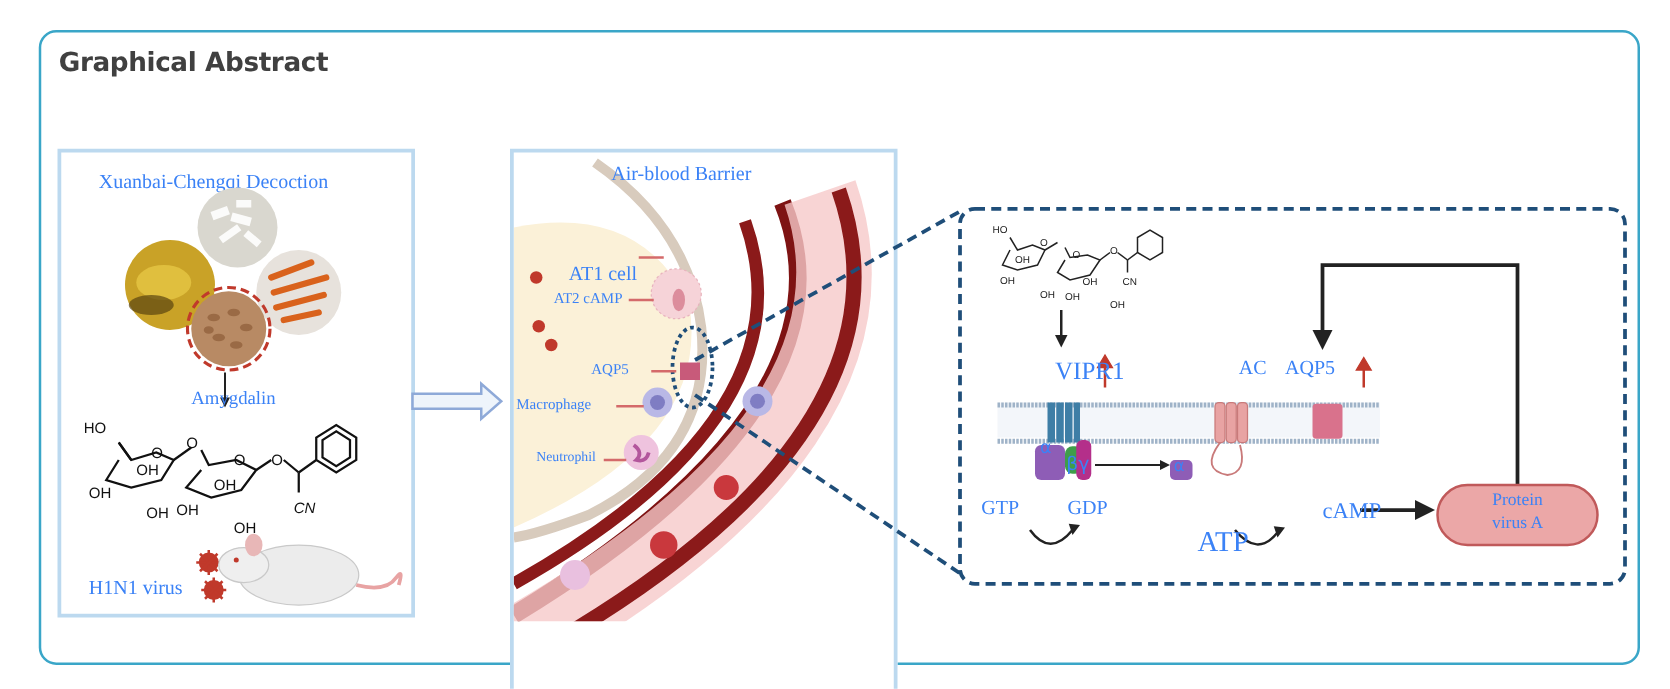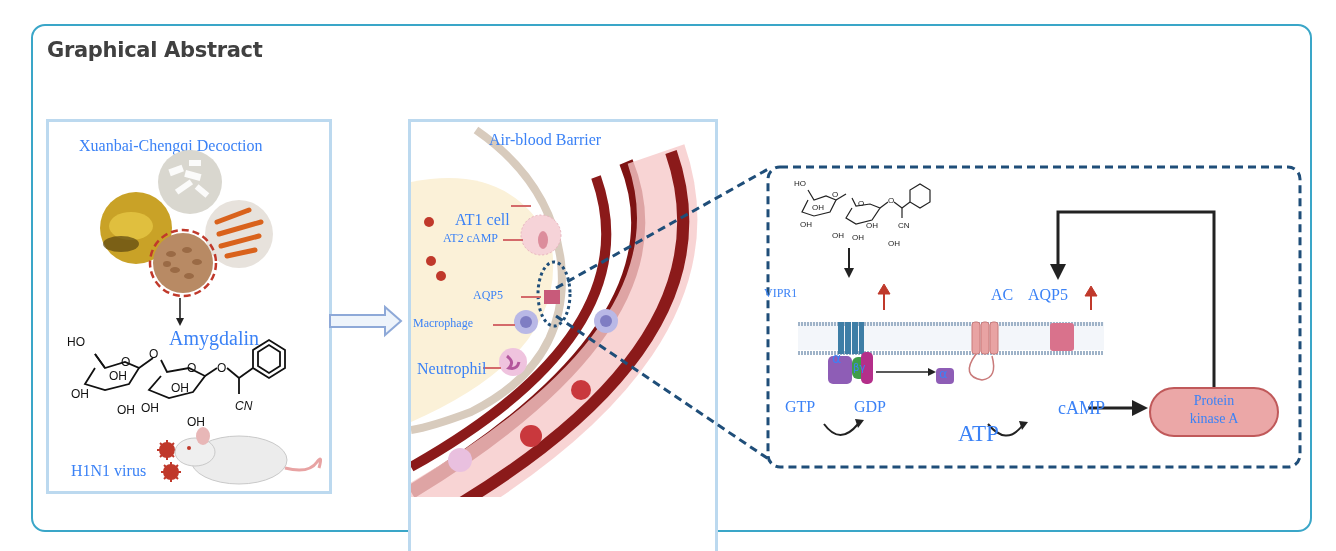--- a/index.html
+++ b/index.html
@@ -47,21 +47,21 @@
       <ellipse cx="148" cy="140" rx="5" ry="3"></ellipse>
         <ellipse cx="126" cy="148" rx="5" ry="3"></ellipse>
       <ellipse cx="140" cy="154" rx="5" ry="3"></ellipse>
         <ellipse cx="118" cy="142" rx="4" ry="3"></ellipse>
     </g>
     <circle cx="134" cy="141" r="33" fill="none" stroke="#c0392b" stroke-width="2.5" stroke-dasharray="7 4"></circle>
 
     <line x1="131" y1="176" x2="131" y2="198" stroke="#222" stroke-width="1.6"></line>
     <polygon points="127,196 135,196 131,204" fill="#222"></polygon>
   </svg>
-  <div class="lbl" style="left:104px;top:205px;font-size:20px;margin-left:16px;">Amygdalin</div>
+  <div class="lbl" style="left:104px;top:189px;font-size:15px;">Amygdalin</div>
   <svg width="280" height="370">
     <g fill="none" stroke="#111" stroke-width="1.8">
 
       <polyline points="46,232 56,246 76,240 90,246 80,262 56,268 36,262 46,246"></polyline>
       <line x1="56" y1="246" x2="46" y2="232"></line>
       <line x1="90" y1="246" x2="104" y2="236"></line>
 
       <polyline points="112,238 118,250 140,246 156,254 144,270 120,276 100,268 112,254"></polyline>
       <line x1="156" y1="254" x2="168" y2="246"></line>
       <line x1="178" y1="246" x2="190" y2="256"></line>
@@ -159,21 +159,21 @@
       <line x1="110" y1="175" x2="130" y2="175"></line>
       <line x1="82" y1="203" x2="104" y2="203"></line>
       <line x1="72" y1="246" x2="90" y2="246"></line>
     </g>
   </svg>
   <div class="lbl" style="left:78px;top:9px;font-size:16px;">Air-blood Barrier</div>
   <div class="lbl" style="left:44px;top:75px;font-size:16px;margin-top:14px;">AT1 cell</div>
   <div class="lbl" style="left:32px;top:109px;font-size:12px;">AT2 cAMP</div>
   <div class="lbl" style="left:62px;top:166px;font-size:12px;">AQP5</div>
   <div class="lbl" style="left:2px;top:194px;font-size:12px;">Macrophage</div>
-  <div class="lbl" style="left:6px;top:238px;font-size:16px;">Neutrophil</div>
+  <div class="lbl" style="left:18px;top:238px;font-size:11px;">Neutrophil</div>
 </div>
 
 <svg width="1336" height="551">
   <line x1="556" y1="288" x2="770" y2="168" stroke="#1f4e79" stroke-width="3" stroke-dasharray="8 5"></line>
   <line x1="556" y1="316" x2="770" y2="460" stroke="#1f4e79" stroke-width="3" stroke-dasharray="8 5"></line>
   <rect x="768" y="167" width="532" height="300" rx="12" fill="#fff" stroke="#1f4e79" stroke-width="3" stroke-dasharray="8 5"></rect>
 
   <g fill="none" stroke="#222" stroke-width="1.2">
     <polyline points="808,190 814,200 826,196 836,200 830,212 814,216 802,212 808,200"></polyline>
     <polyline points="852,198 856,206 870,204 880,208 872,220 856,224 846,218 852,208"></polyline>
@@ -247,26 +247,26 @@
   <polygon points="855,419 864,420 858,428" fill="#222"></polygon>
   <path d="M988,424 Q1006,446 1022,426" fill="none" stroke="#222" stroke-width="2"></path>
   <polygon points="1019,421 1028,422 1022,430" fill="#222"></polygon>
 
   <line x1="1088" y1="408" x2="1134" y2="408" stroke="#222" stroke-width="3"></line>
   <polygon points="1132,400 1148,408 1132,416" fill="#222"></polygon>
 
   <rect x="1150" y="388" width="128" height="48" rx="24" fill="#eba7a7" stroke="#c0595a" stroke-width="2"></rect>
 </svg>
 
-<div class="lbl" style="left:764px;top:286px;font-size:12px;">VIPR1</div>
+<div class="lbl" style="left:844px;top:286px;font-size:20px;">VIPR1</div>
 <div class="lbl" style="left:968px;top:286px;font-size:16px;margin-left:23px;">AC</div>
 <div class="lbl" style="left:1028px;top:286px;font-size:16px;">AQP5</div>
 <div class="lbl" style="left:832px;top:350px;font-size:14px;font-family:'DejaVu Sans',sans-serif;">α</div>
-<div class="lbl" style="left:853px;top:362px;font-size:10px;font-family:'DejaVu Sans',sans-serif;">βγ</div>
+<div class="lbl" style="left:853px;top:362px;font-size:15px;font-family:'DejaVu Sans',sans-serif;">βγ</div>
 <div class="lbl" style="left:939px;top:366px;font-size:13px;font-family:'DejaVu Sans',sans-serif;">α</div>
 <div class="lbl" style="left:785px;top:398px;font-size:16px;text-align:right;">GTP</div>
 <div class="lbl" style="left:854px;top:398px;font-size:16px;">GDP</div>
 <div class="lbl" style="left:958px;top:421px;font-size:23px;">ATP</div>
 <div class="lbl" style="left:1018px;top:398px;font-size:18px;margin-left:40px;">cAMP</div>
 <div class="lbl" style="left:1150px;top:392px;width:128px;text-align:center;font-size:14px;line-height:18px;">
   <div>Protein</div>
-  <div>kinase A</div>
+  <div>virus A</div>
 </div>
 
 </body></html>

